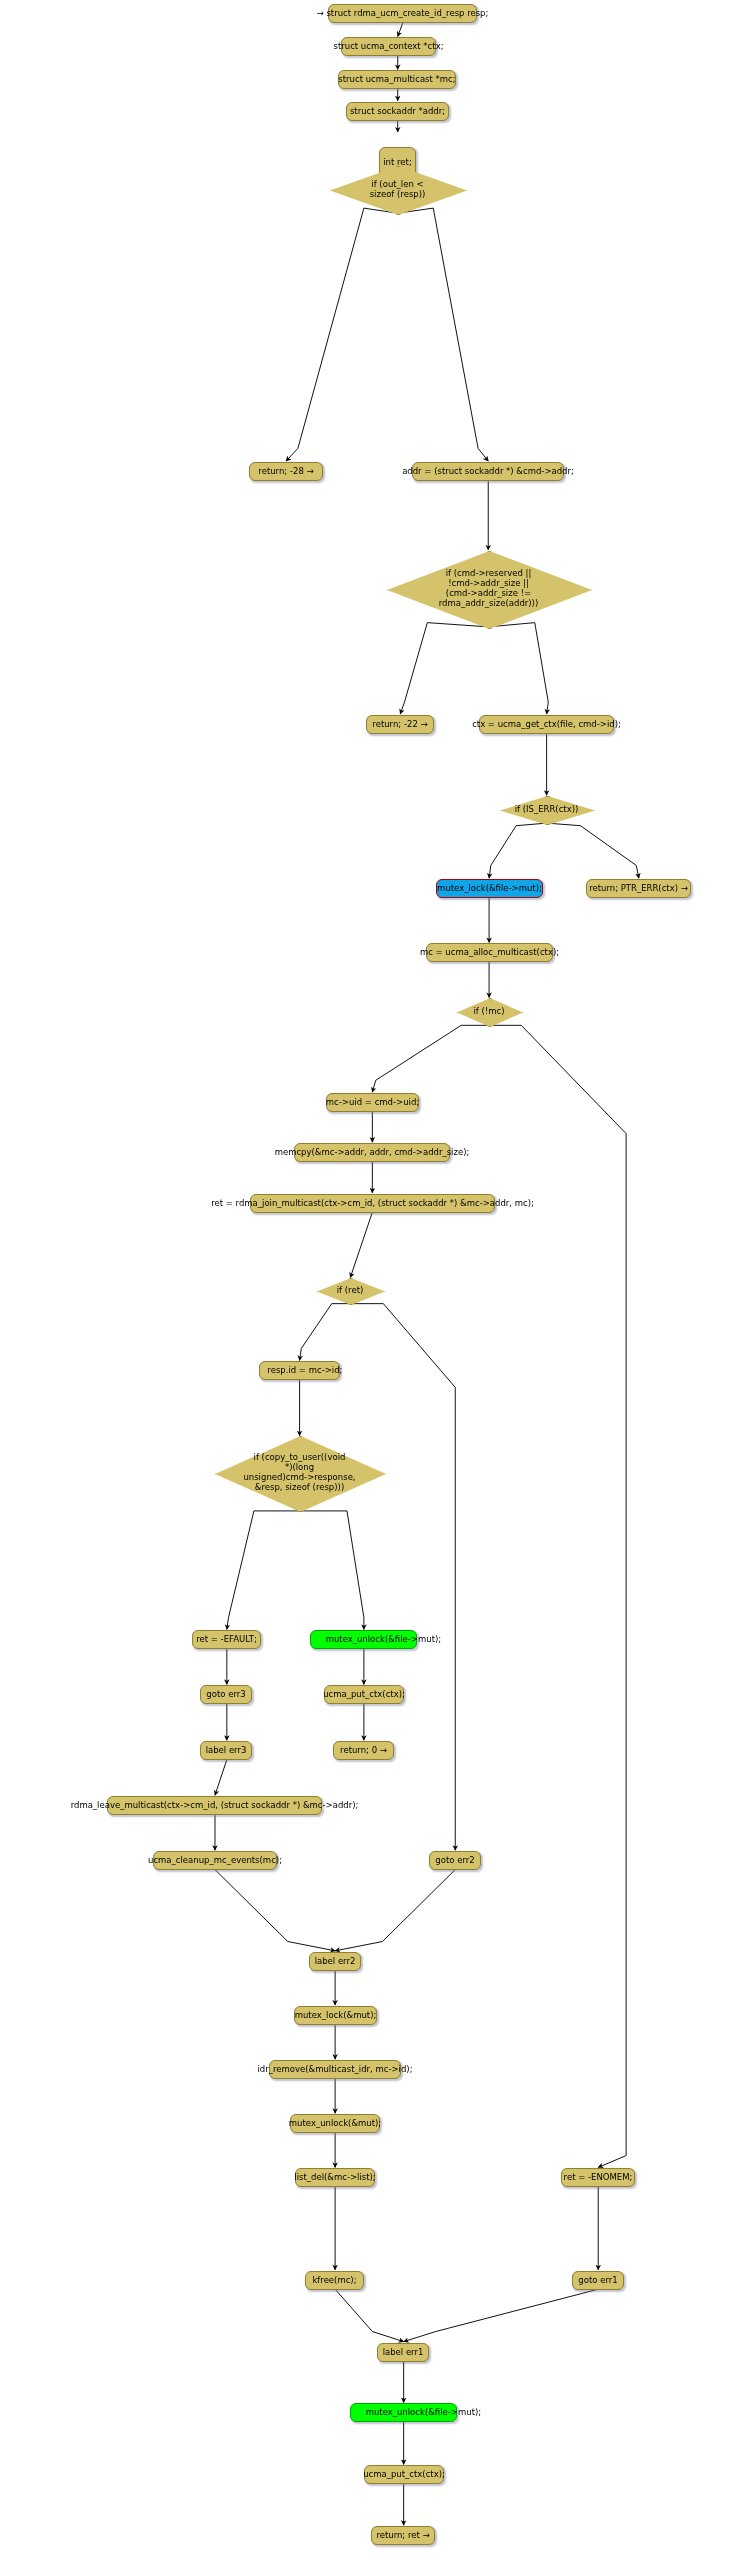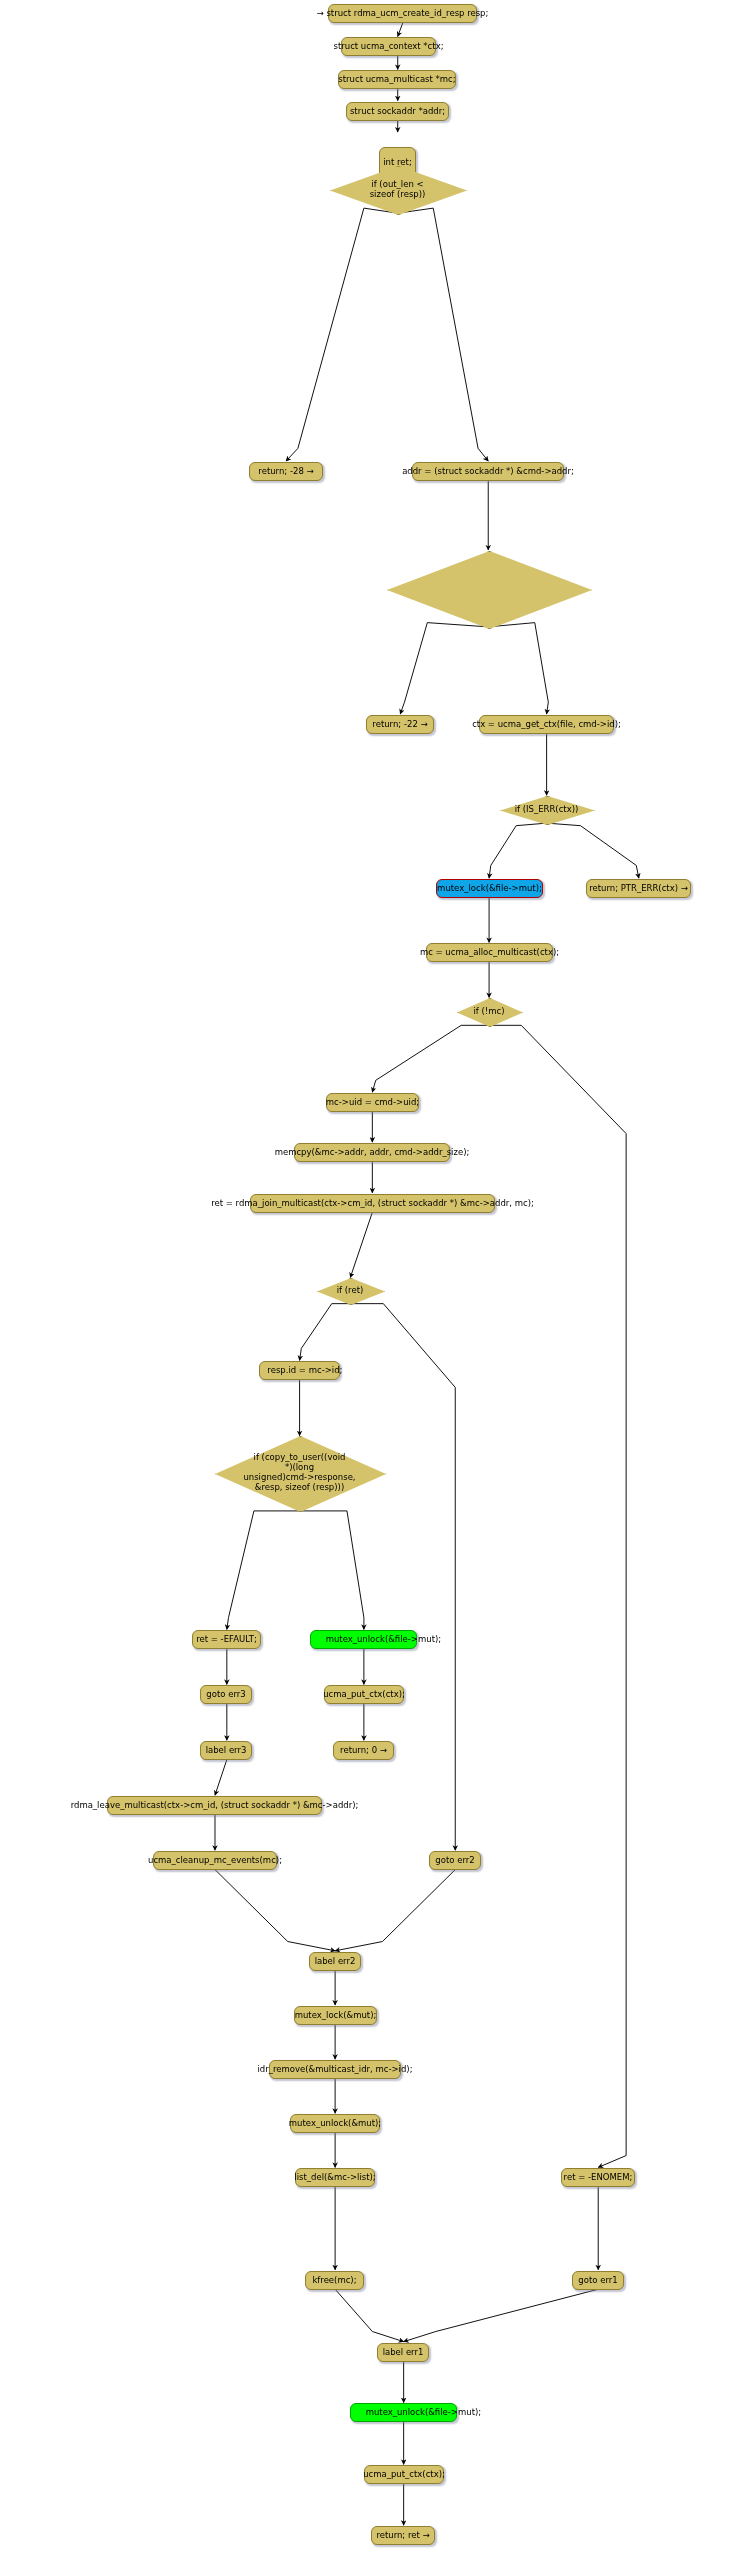--- a/index.html
+++ b/index.html
@@ -142,21 +142,24 @@
   <div id="node-layer">
       <div class="node rect" style="left: 328px; top: 4.2px; width: 149px; height: 18.6px;"><span>→ struct rdma_ucm_create_id_resp resp;</span></div>
       <div class="node rect" style="left: 341px; top: 37px; width: 95px; height: 18.6px;"><span>struct ucma_context *ctx;</span></div>
       <div class="node rect" style="left: 338px; top: 70px; width: 118px; height: 18.6px;"><span>struct ucma_multicast *mc;</span></div>
       <div class="node rect" style="left: 346px; top: 102px; width: 103px; height: 18.6px;"><span>struct sockaddr *addr;</span></div>
       <div class="node rect" style="left: 379px; top: 147px; width: 37px; height: 31px;"><span>int ret;</span></div>
       <div class="node diamond" style="left: 330px; top: 166px; width: 135px; height: 47px;"><div class="dshadow"></div><div class="dshape"></div><div class="dlabel">if (out_len &lt;
 sizeof (resp))</div></div>
       <div class="node rect" style="left: 249px; top: 462px; width: 74px; height: 18.6px;"><span>return; -28 →</span></div>
       <div class="node rect" style="left: 412px; top: 462px; width: 152px; height: 18.6px; justify-content: center;"><span>addr = (struct sockaddr *) &amp;cmd-&gt;addr;</span></div>
-      <div class="node diamond" style="left: 387px; top: 551px; width: 203px; height: 76px;"><div class="dshadow"></div><div class="dshape"></div></div>
+      <div class="node diamond" style="left: 387px; top: 551px; width: 203px; height: 76px;"><div class="dshadow"></div><div class="dshape"></div><div class="dlabel">if (cmd-&gt;reserved ||
+!cmd-&gt;addr_size ||
+(cmd-&gt;addr_size !=
+rdma_addr_size(addr)))</div></div>
       <div class="node rect" style="left: 366px; top: 715px; width: 68px; height: 18.6px;"><span>return; -22 →</span></div>
       <div class="node rect" style="left: 479px; top: 715px; width: 135px; height: 18.6px;"><span>ctx = ucma_get_ctx(file, cmd-&gt;id);</span></div>
       <div class="node diamond" style="left: 500px; top: 796px; width: 93px; height: 27px;"><div class="dshadow"></div><div class="dshape"></div><div class="dlabel">if (IS_ERR(ctx))</div></div>
       <div class="node rect red" style="left: 436px; top: 879px; width: 107px; height: 18.6px;"><span>mutex_lock(&amp;file-&gt;mut);</span></div>
       <div class="node rect" style="left: 586px; top: 879px; width: 105px; height: 18.6px;"><span>return; PTR_ERR(ctx) →</span></div>
       <div class="node rect" style="left: 426px; top: 943px; width: 127px; height: 18.6px;"><span>mc = ucma_alloc_multicast(ctx);</span></div>
       <div class="node diamond" style="left: 457px; top: 998px; width: 64px; height: 27px;"><div class="dshadow"></div><div class="dshape"></div><div class="dlabel">if (!mc)</div></div>
       <div class="node rect" style="left: 326px; top: 1093px; width: 93px; height: 18.6px;"><span>mc-&gt;uid = cmd-&gt;uid;</span></div>
       <div class="node rect" style="left: 294px; top: 1143px; width: 156px; height: 18.6px;"><span>memcpy(&amp;mc-&gt;addr, addr, cmd-&gt;addr_size);</span></div>
       <div class="node rect" style="left: 250px; top: 1194px; width: 245px; height: 18.6px;"><span>ret = rdma_join_multicast(ctx-&gt;cm_id, (struct sockaddr *) &amp;mc-&gt;addr, mc);</span></div>

